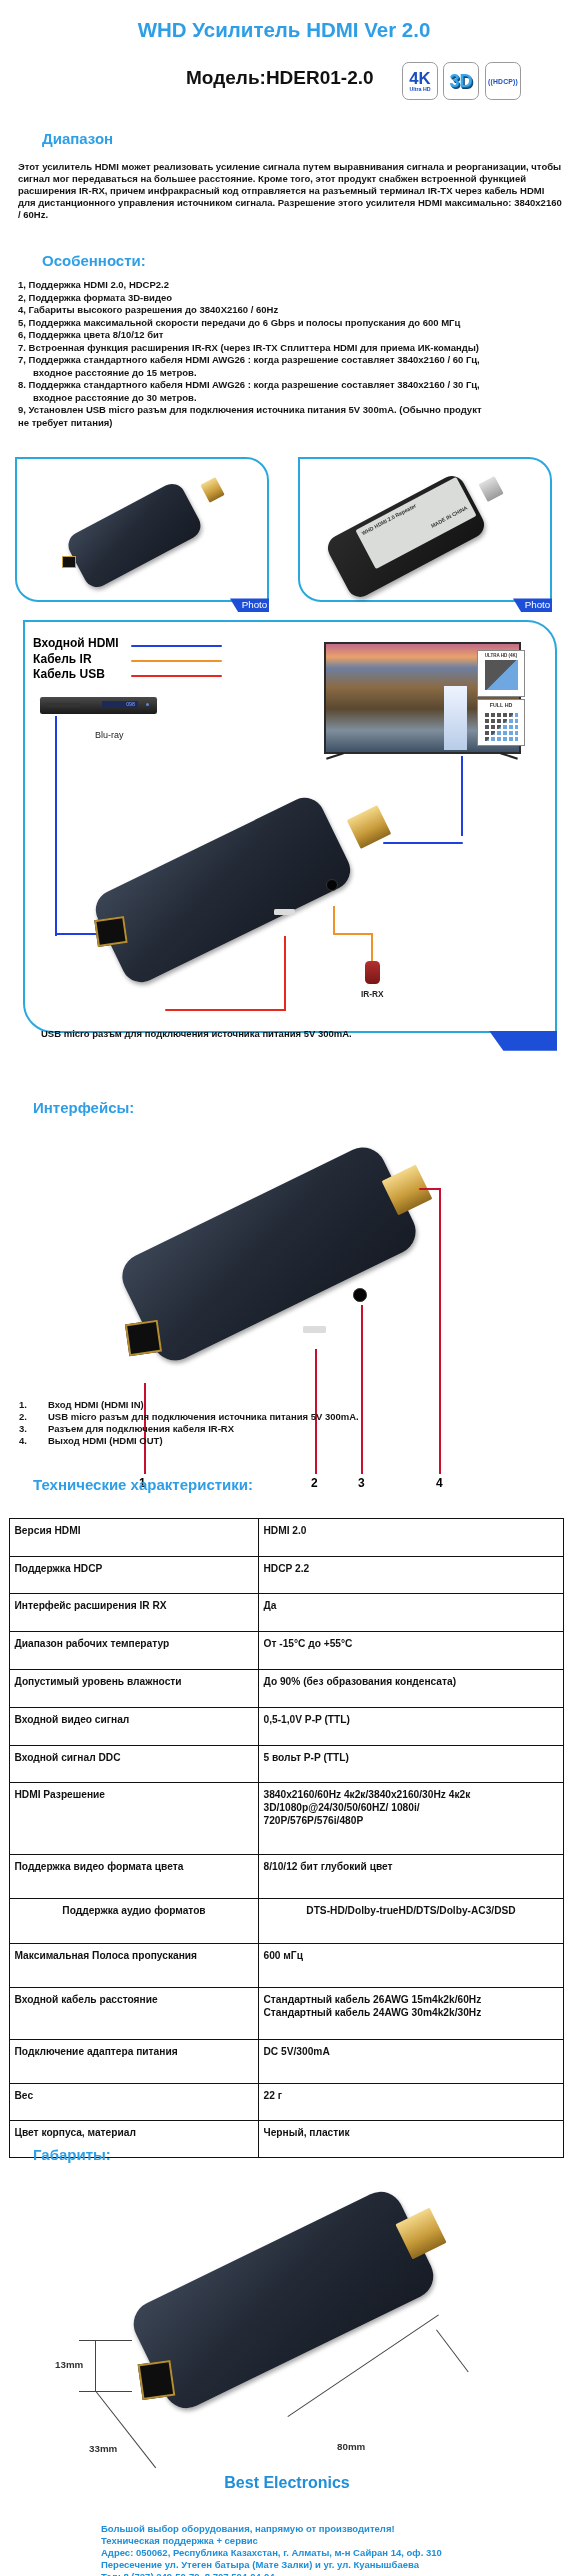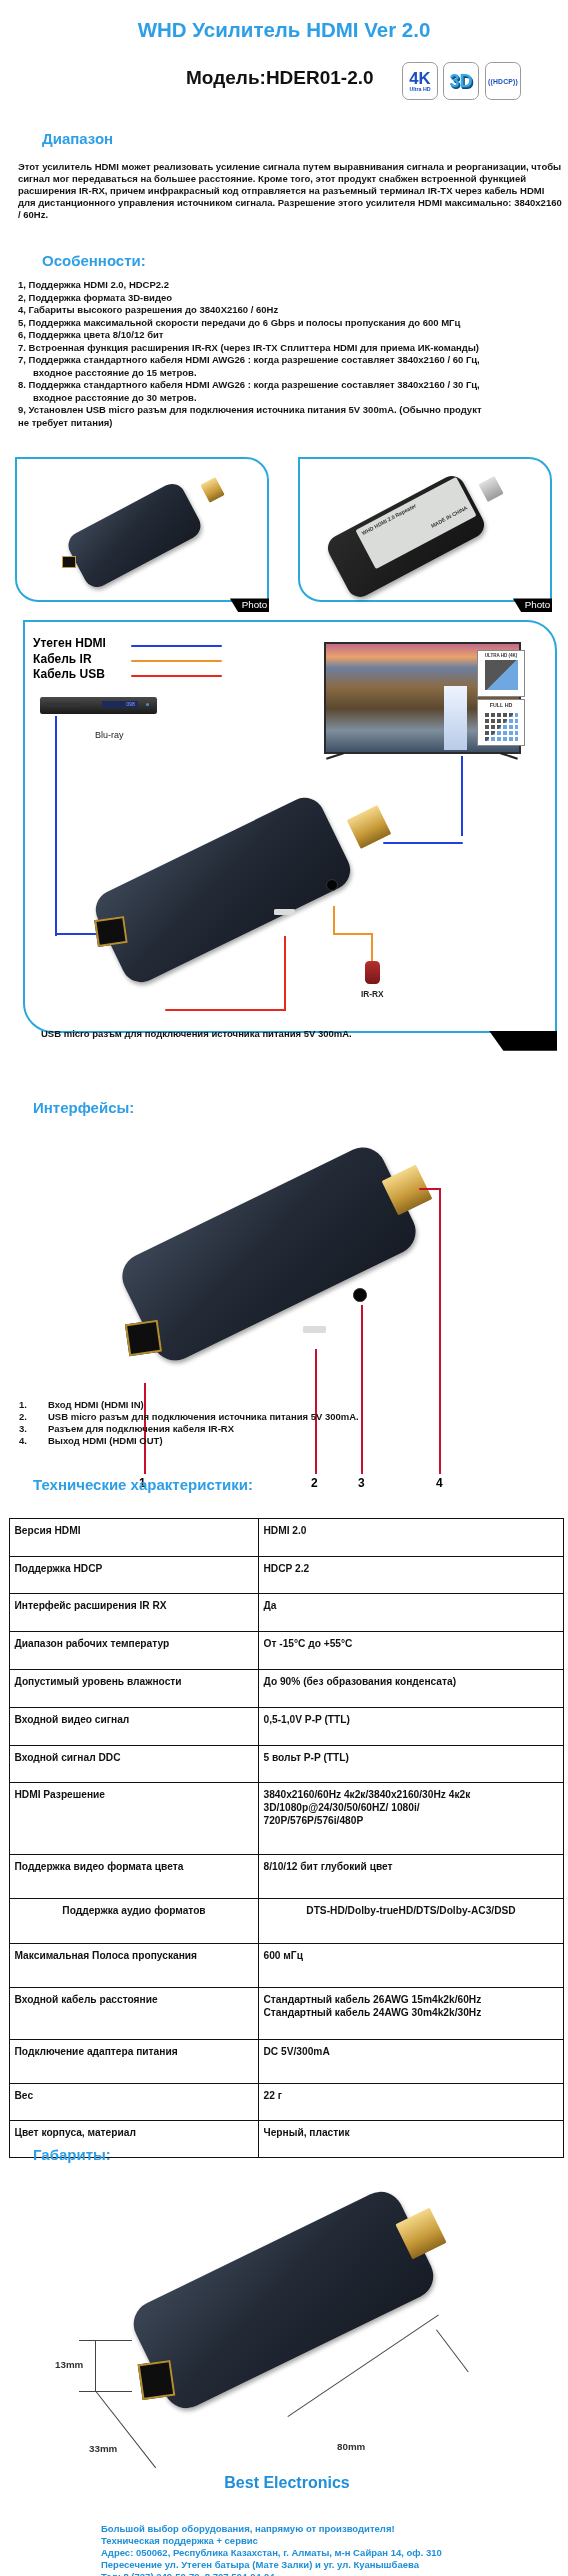--- a/index.html
+++ b/index.html
@@ -12,21 +12,21 @@
   .b4k .big { font-size: 16.7px; font-weight: 900; color: #1a4fc0; line-height: 15px; }
   .b4k .small { font-size: 5.3px; font-weight: bold; color: #1a4fc0; }
   .b3d { font-size: 18px; font-weight: 900; color: #3aa7e8; text-shadow: 0.8px 0.8px 0 #16659e, 1.5px 1.5px 0 #0e4470; }
   .bhdcp { font-size: 6.8px; font-weight: bold; color: #1a4fc0; letter-spacing: 0.2px; }
   .h2 { font-size: 15px; font-weight: bold; color: #2e9fe6; }
   .para { font-size: 9.5px; font-weight: bold; line-height: 12px; color: #151515; }
   .features { left: 18px; top: 279px; width: 546px; }
   .features li { list-style: none; font-size: 9.5px; font-weight: bold; line-height: 12.5px; color: #151515; }
   .features li .cont { display: block; padding-left: 15px; }
   .photo-frame { top: 457px; width: 254px; height: 145px; border: 2.3px solid #2aa8de; border-top-right-radius: 23px; border-bottom-left-radius: 23px; overflow: visible; }
-  .photo-tag { position: absolute; right: -2.3px; bottom: -12px; width: 48px; height: 13.6px; background: #000000; color: #fff; font-size: 9.8px; text-align: right; padding-right: 2px; line-height: 13.6px; clip-path: polygon(18% 0, 100% 0, 100% 100%, 35% 100%); }
+  .photo-tag { position: absolute; right: -2.3px; bottom: -12px; width: 48px; height: 13.6px; background: #1d4ed8; color: #fff; font-size: 9.8px; text-align: right; padding-right: 2px; line-height: 13.6px; clip-path: polygon(18% 0, 100% 0, 100% 100%, 35% 100%); }
   .device { position: absolute; background: linear-gradient(160deg, #3c4656 0%, #232a36 45%, #161b24 100%); border-radius: 13.6px; box-shadow: 0 3px 4.5px rgba(0,0,0,0.35); }
   .plug { position: absolute; background: linear-gradient(180deg, #f4d88a, #c89b3a 60%, #8f6a1f); border-radius: 1.5px; }
   .diag-frame { left: 23px; top: 620px; width: 534px; height: 413px; border: 2.3px solid #2aa8de; border-top-right-radius: 30px; border-bottom-left-radius: 30px; }
   .legend { font-size: 12px; font-weight: bold; color: #000; line-height: 15px; }
   .line { position: absolute; height: 2.3px; border-radius: 1.5px; }
   .vline { position: absolute; width: 2.3px; }
   .label-sm { font-size: 8.3px; color: #222; }
   .caption { font-size: 9.5px; font-weight: bold; color: #111; }
   .num { font-size: 12px; font-weight: bold; color: #000; }
   table.spec { position: absolute; left: 9px; top: 1518px; width: 555px; border-collapse: collapse; border: 1.5px solid #111; }
@@ -83,21 +83,21 @@
     <div style="margin-top:19.7px; text-align:right;">MADE IN CHINA</div>
   </div>
   <div class="plug" style="left:182px; top:19.7px; width:18px; height:19.7px; transform:rotate(-28deg); background:linear-gradient(180deg,#e0e0e0,#9a9a9a);"></div>
   <div class="photo-tag">Photo</div>
 </div>
 
 <div class="abs diag-frame">
   <div class="photo-tag" style="bottom:-19.7px; height:19.7px; width:83px; font-size:0;"></div>
 </div>
 
-<div class="abs legend" style="left:33px; top:636px;">Утеген HDMI</div>
+<div class="abs legend" style="left:33px; top:636px;">Входной HDMI</div>
 <div class="abs legend" style="left:33px; top:652px;">Кабель IR</div>
 <div class="abs legend" style="left:33px; top:667px;">Кабель USB</div>
 <div class="line" style="left:131px; top:645px; width:91px; background:#1f3fe0;"></div>
 <div class="line" style="left:131px; top:660px; width:91px; background:#f0922a;"></div>
 <div class="line" style="left:131px; top:675px; width:91px; background:#e8281c;"></div>
 
 <div class="abs" style="left:40px; top:697px; width:117px; height:16.7px; background:linear-gradient(180deg,#4a4a4a,#1a1a1a); border-radius:2.3px;">
   <div style="position:absolute; left:6px; top:6px; width:35px; height:3.8px; background:#333;"></div>
   <div style="position:absolute; left:62px; top:3.8px; width:36px; height:7.6px; background:#1c2a55; color:#7ea0ff; font-size:5.3px; text-align:right; padding-right:3px; line-height:7.6px;">098</div>
   <div style="position:absolute; left:106px; top:6px; width:3px; height:3px; background:#5a8ad0; border-radius:50%;"></div>

